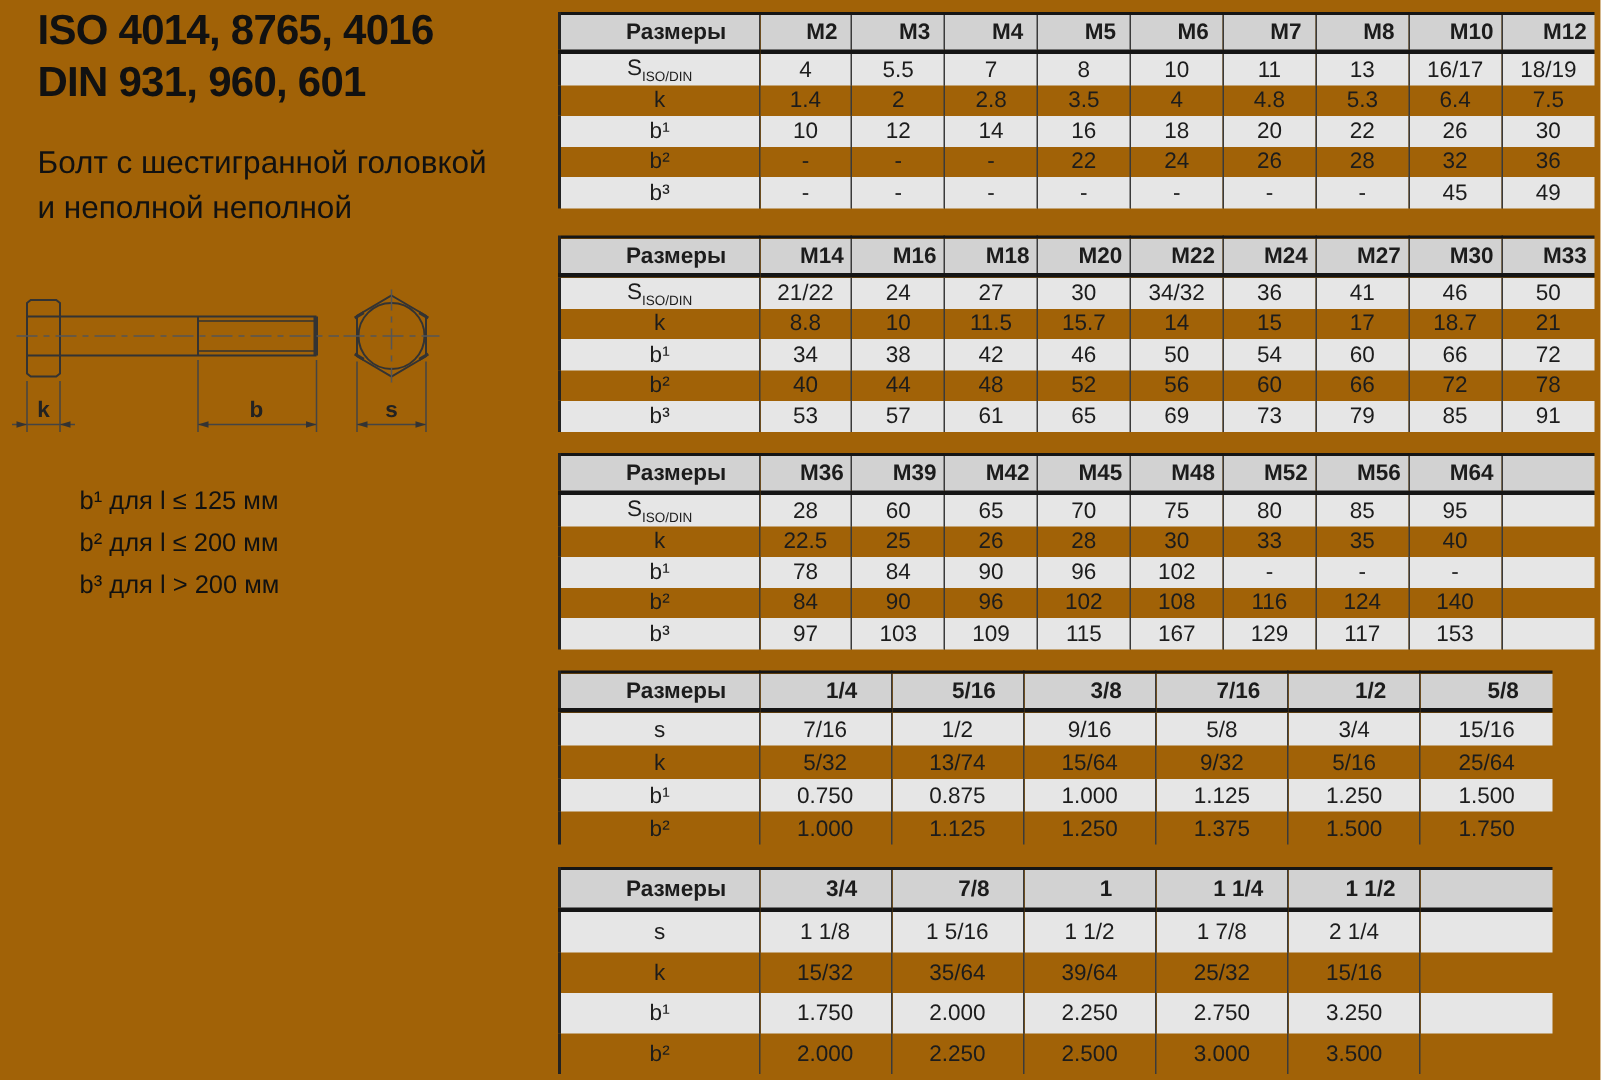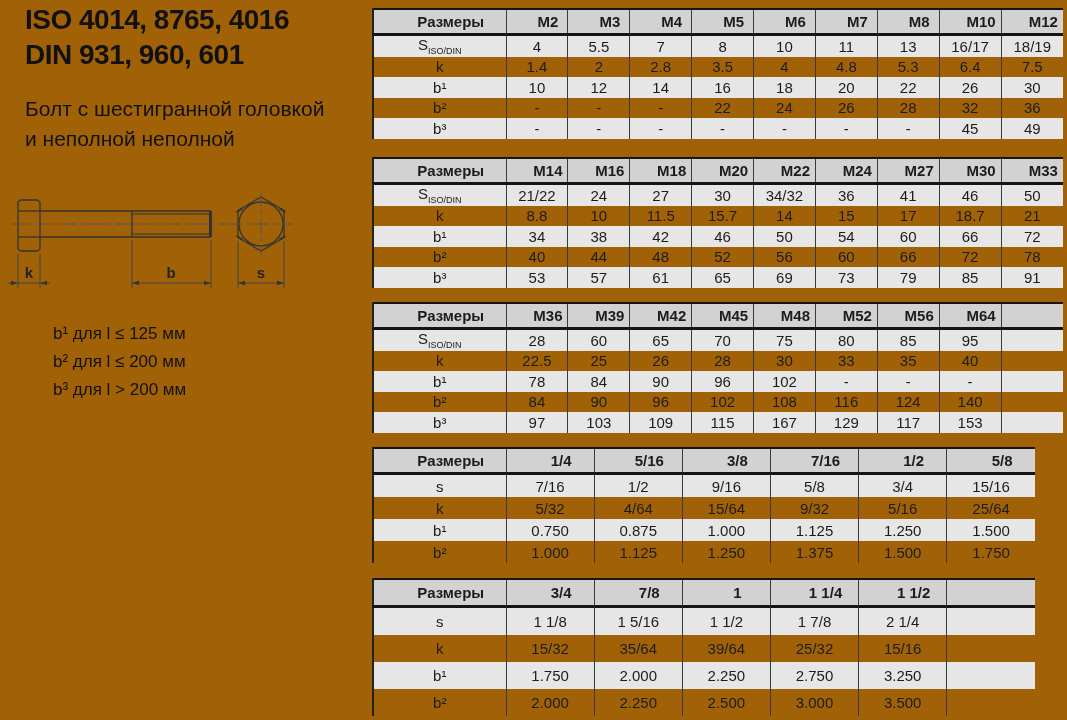--- a/index.html
+++ b/index.html
@@ -413,21 +413,21 @@
             <td>7/16</td>
             <td>1/2</td>
             <td>9/16</td>
             <td>5/8</td>
             <td>3/4</td>
             <td>15/16</td>
           </tr>
           <tr>
             <td><span>k</span></td>
             <td>5/32</td>
-            <td>4/64</td>
+            <td>13/74</td>
             <td>15/64</td>
             <td>9/32</td>
             <td>5/16</td>
             <td>25/64</td>
           </tr>
           <tr>
             <td><span>b¹</span></td>
             <td>0.750</td>
             <td>0.875</td>
             <td>1.000</td>

